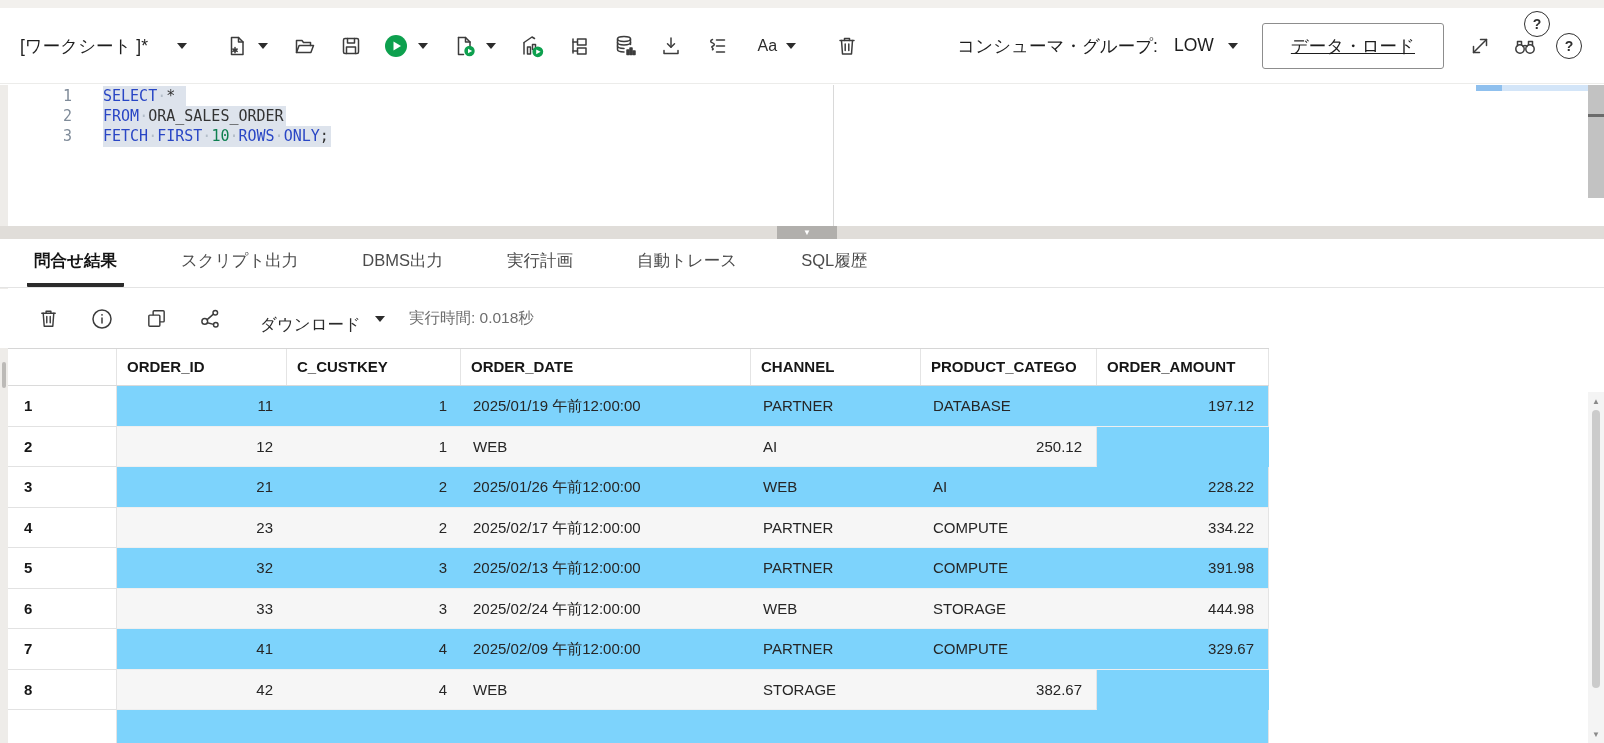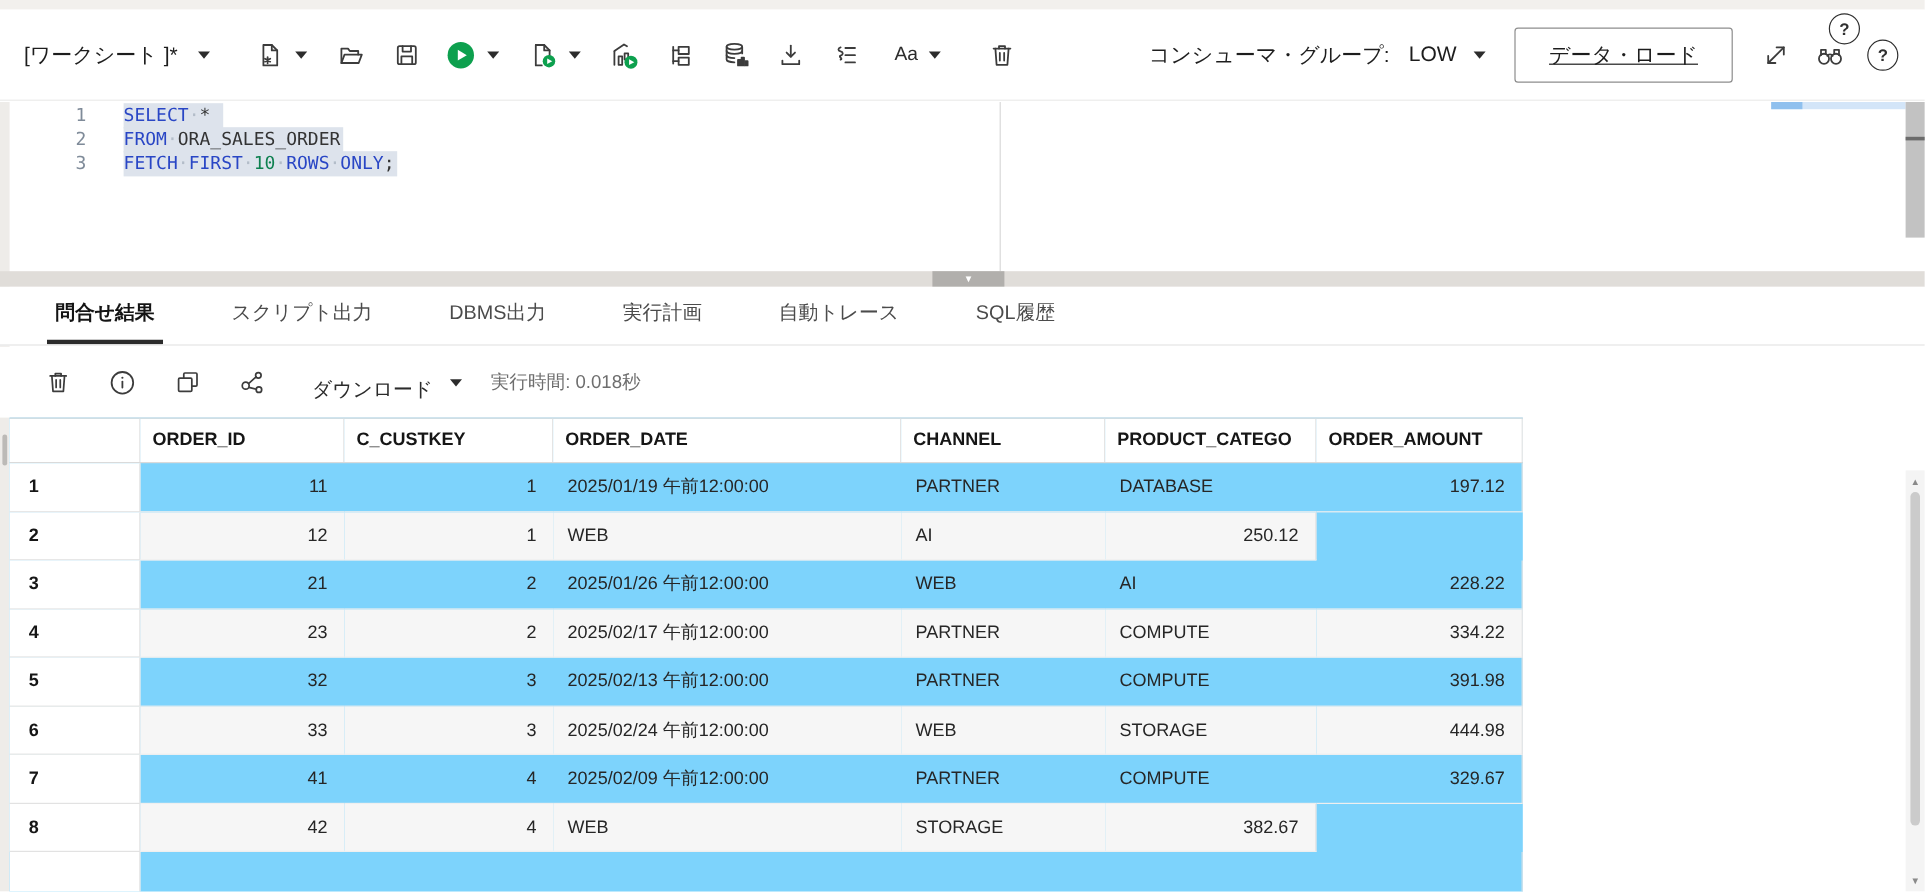--- a/index.html
+++ b/index.html
@@ -7,21 +7,21 @@
     width:1604px;height:743px;position:relative;overflow:hidden;
     background:#ffffff;font-family:"Liberation Sans",sans-serif;color:#222;
     -webkit-font-smoothing:antialiased;
   }
   .abs{position:absolute;}
   
   .top-strip{left:0;top:0;width:1604px;height:8px;background:#f2f0ed;}
   
   .toolbar{left:0;top:8px;width:1604px;height:76px;display:flex;align-items:center;
     padding:0 22px 0 20px;box-sizing:border-box;background:#fff;border-bottom:1px solid #ececea;}
-  .ws-select{display:flex;align-items:center;gap:17px;font-size:17.5px;color:#1d1d1d;margin-right:34px;cursor:pointer;}
+  .ws-select{display:flex;align-items:center;gap:29px;font-size:17.5px;color:#1d1d1d;margin-right:34px;cursor:pointer;}
   .icon-btn{display:flex;align-items:center;justify-content:flex-end;width:28px;height:28px;margin-right:18px;cursor:pointer;flex:0 0 auto;}
   .icon-btn.tight{margin-right:6px;}
   .caret{width:0;height:0;border-left:5px solid transparent;border-right:5px solid transparent;border-top:6px solid #2c2c2c;display:inline-block;}
   .caret-btn{display:flex;align-items:center;justify-content:center;width:16px;height:28px;margin-right:18px;cursor:pointer;}
   svg.ic{stroke:#3c3c3c;fill:none;stroke-width:1.5;stroke-linecap:round;stroke-linejoin:round;}
   .right-grp{margin-left:auto;display:flex;align-items:center;}
   .cg-label{font-size:17.5px;color:#1d1d1d;margin-right:16px;}
   .cg-value{display:flex;align-items:center;gap:14px;font-size:17.5px;color:#1d1d1d;margin-right:24px;cursor:pointer;}
   .data-load-btn{height:46px;padding:0 28px;border:1px solid #8d8d8d;border-radius:3px;background:#fff;
     font-size:17.5px;color:#1d1d1d;font-family:inherit;cursor:pointer;margin-right:20px;text-decoration:underline;}
@@ -44,21 +44,21 @@
   .minimap-strip{left:1476px;top:85px;width:112px;height:6px;background:#d3e5f8;}
   .minimap-sel{left:0;top:0;width:26px;height:6px;background:#8fc0ee;position:absolute;}
   .ed-scroll{left:1588px;top:85px;width:16px;height:113px;background:#c2c2c2;}
   .ed-thumb{position:absolute;left:0;top:29px;width:16px;height:3px;background:#6b6b6b;}
   
   .splitter{left:0;top:226px;width:1604px;height:13px;background:#e0ddd9;}
   .split-handle{position:absolute;left:777px;top:0;width:60px;height:13px;background:#b1afac;
     display:flex;align-items:center;justify-content:center;cursor:pointer;color:#ffffff;font-size:8px;line-height:8px;}
   
   .tabbar{left:0;top:239px;width:1604px;height:49px;background:#fff;border-bottom:1px solid #e4e4e4;
-    display:flex;align-items:stretch;padding-left:39px;box-sizing:border-box;}
+    display:flex;align-items:stretch;padding-left:27px;box-sizing:border-box;}
   .tabs{display:flex;gap:50px;}
   .tab{display:flex;align-items:center;font-size:16.5px;color:#4b4b4b;cursor:pointer;
     border-bottom:4px solid transparent;padding:0 7px;box-sizing:border-box;}
   .tab.active{color:#141414;font-weight:bold;border-bottom:4px solid #2b2b2b;border-radius:0 0 1px 1px;}
   .tab-help{position:absolute;right:54px;top:11px;}
   .circle-ic{width:26px;height:26px;border:1.6px solid #2f2f2f;border-radius:50%;
     display:flex;align-items:center;justify-content:center;font-size:14px;font-weight:bold;color:#2f2f2f;box-sizing:border-box;cursor:pointer;}
   
   .res-toolbar{left:0;top:289px;width:1604px;height:59px;display:flex;align-items:center;
     padding-left:32px;box-sizing:border-box;background:#fff;}

